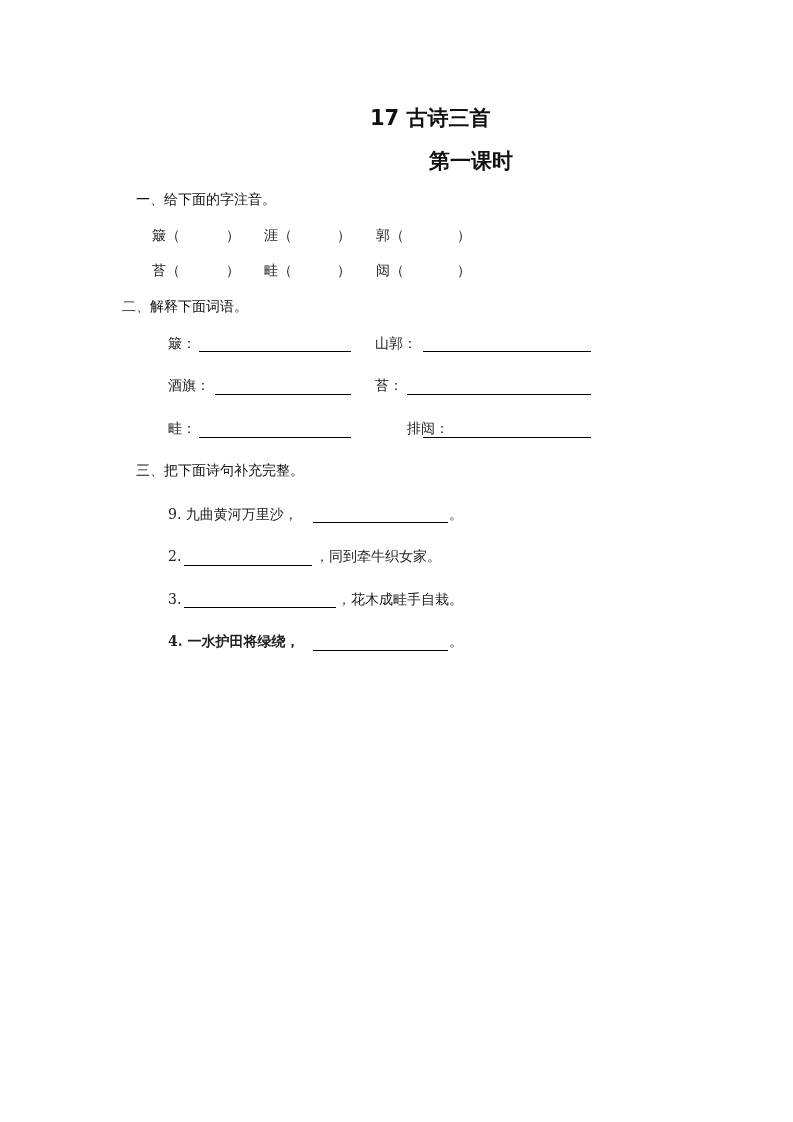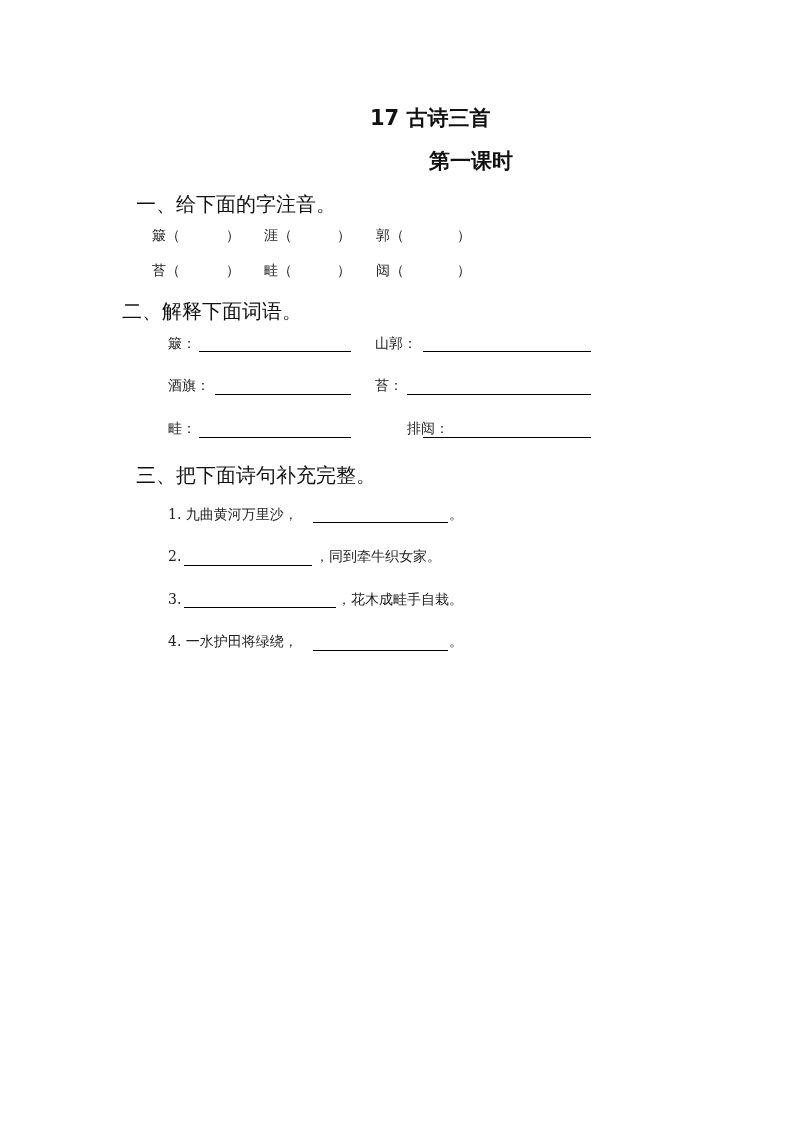--- a/index.html
+++ b/index.html
@@ -1,19 +1,19 @@
 <!DOCTYPE html>
 <html><head>
 <meta charset="utf-8">
 <style>
   html, body { margin:0; padding:0; background:#ffffff; }
   body { width:793px; height:1122px; position:relative; overflow:hidden; color:#111; font-family:"DejaVu Sans", sans-serif; }
   .abs { position:absolute; white-space:nowrap; }
   .title { font-size:21px; font-weight:bold; }
-  .section { font-size:20px; }
+  .section { font-size:14px; }
   .serif { font-family:"DejaVu Serif", serif; font-size:14px; color:#222; }
   .blank { display:inline-block; border-bottom:1px solid #000; height:1px; vertical-align:baseline; }
 </style>
 </head>
 <body>
 
 <div>
 
   <div class="abs title" style="left:370px; top:104px;">17  古诗三首</div>
   <div class="abs title" style="left:382px; top:147px;margin-left:47px;">第一课时</div>
@@ -46,29 +46,29 @@
   <div class="abs serif" style="left:375px; top:377px;">苔：</div>
   <div class="abs blank" style="left:407px; top:393px; width:184px;"></div>
 
   <div class="abs serif" style="left:168px; top:420px;">畦：</div>
   <div class="abs blank" style="left:199px; top:436px; width:152px;"></div>
   <div class="abs serif" style="left:375px; top:420px;margin-left:32px;">排闼：</div>
   <div class="abs blank" style="left:423px; top:436px; width:168px;"></div>
 
   <div class="abs section" style="left:136px; top:462px;">三、把下面诗句补充完整。</div>
 
-  <div class="abs serif" style="left:168px; top:506px;">1. 九曲黄河万里沙，</div>
+  <div class="abs serif" style="left:168px; top:506px;">9. 九曲黄河万里沙，</div>
   <div class="abs blank" style="left:313px; top:521px; width:135px;"></div>
   <div class="abs serif" style="left:449px; top:506px;">。</div>
 
   <div class="abs serif" style="left:168px; top:548px;">2. </div>
   <div class="abs blank" style="left:184px; top:564px; width:128px;"></div>
   <div class="abs serif" style="left:315px; top:548px;">，同到牵牛织女家。</div>
 
   <div class="abs serif" style="left:168px; top:591px;">3. </div>
   <div class="abs blank" style="left:184px; top:606px; width:152px;"></div>
   <div class="abs serif" style="left:337px; top:591px;">，花木成畦手自栽。</div>
 
-  <div class="abs serif" style="left:168px; top:633px;">4. 一水护田将绿绕，</div>
+  <div class="abs serif" style="left:168px; top:633px;font-weight:bold;">4. 一水护田将绿绕，</div>
   <div class="abs blank" style="left:313px; top:649px; width:135px;"></div>
   <div class="abs serif" style="left:449px; top:633px;">。</div>
 
 </div>
 
 </body></html>

